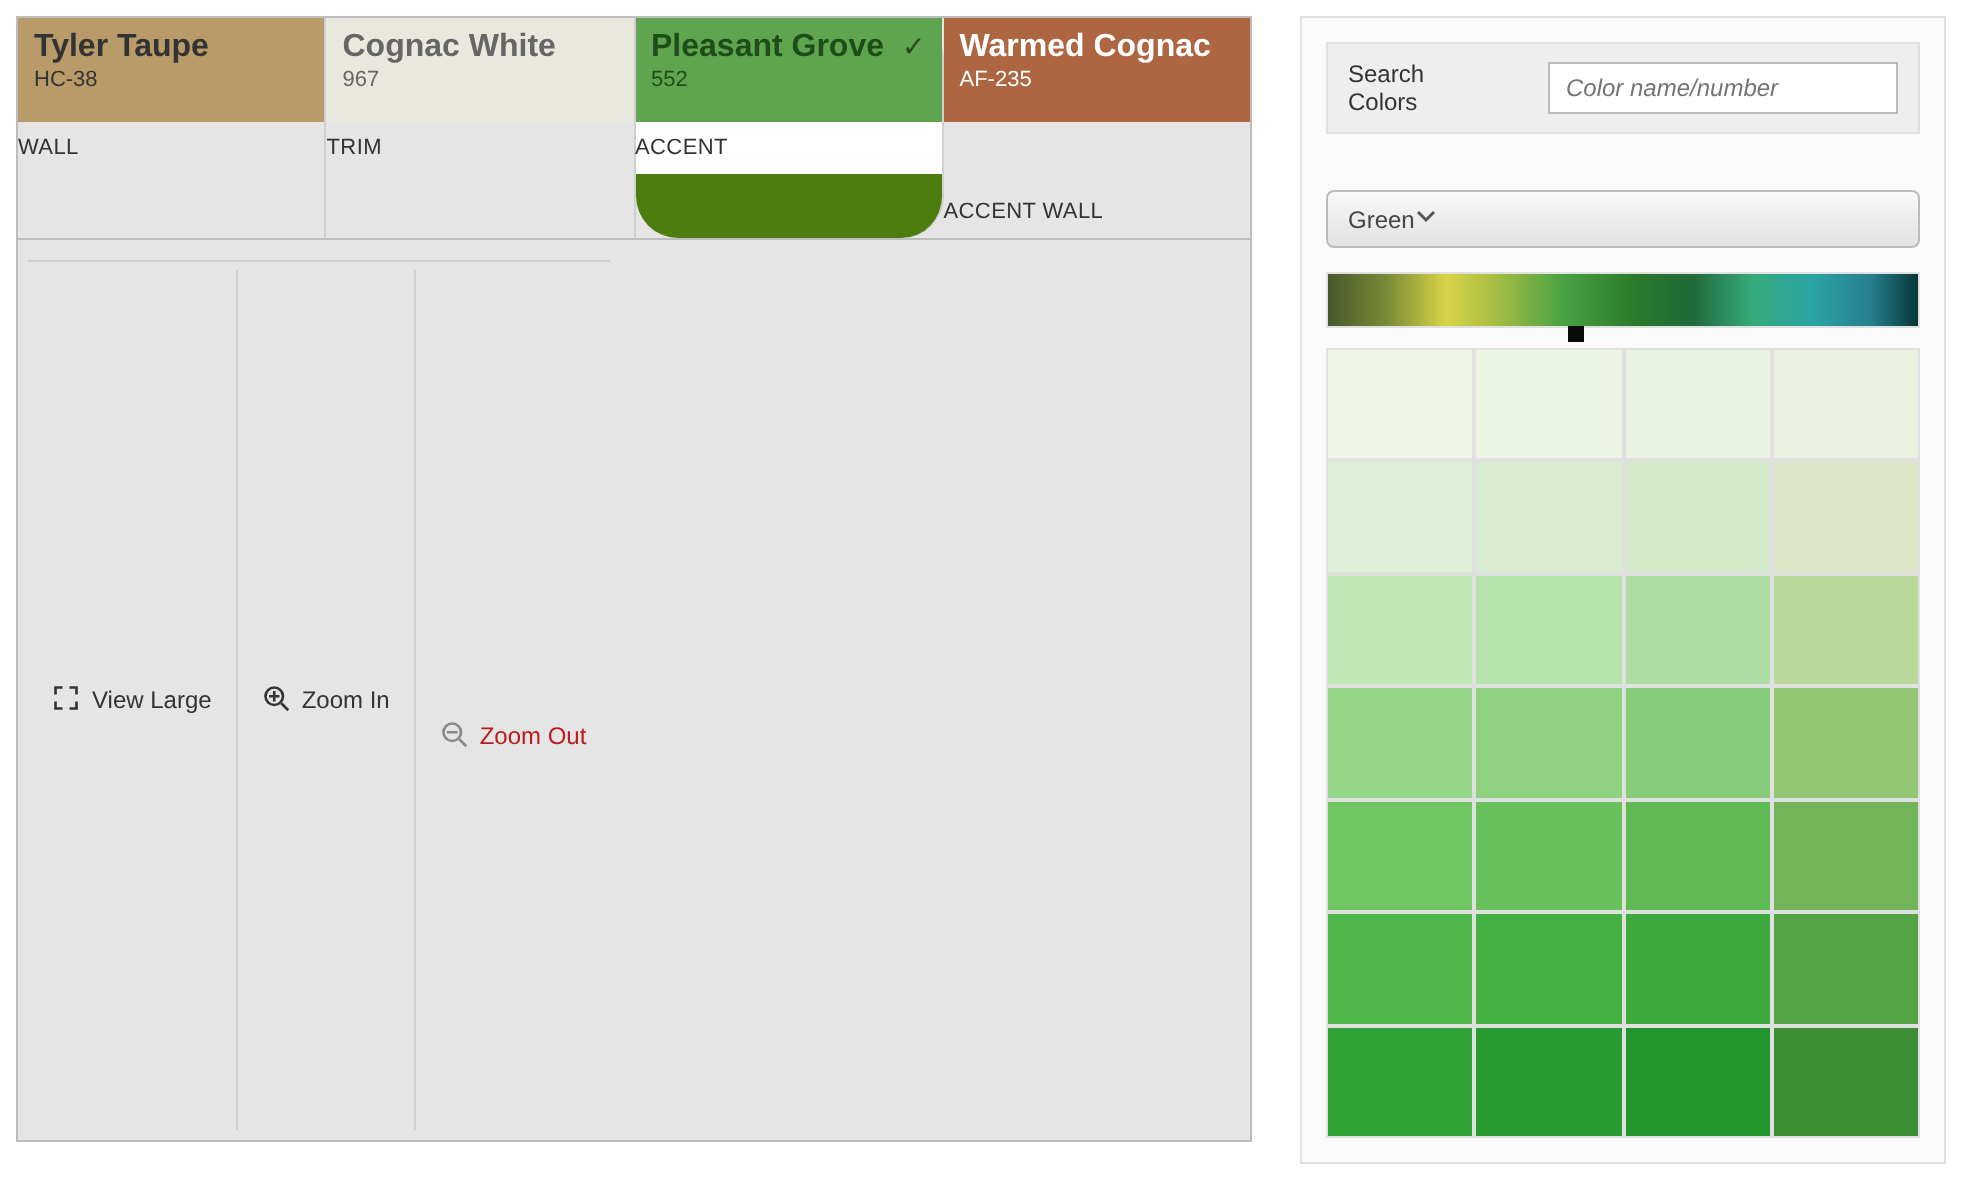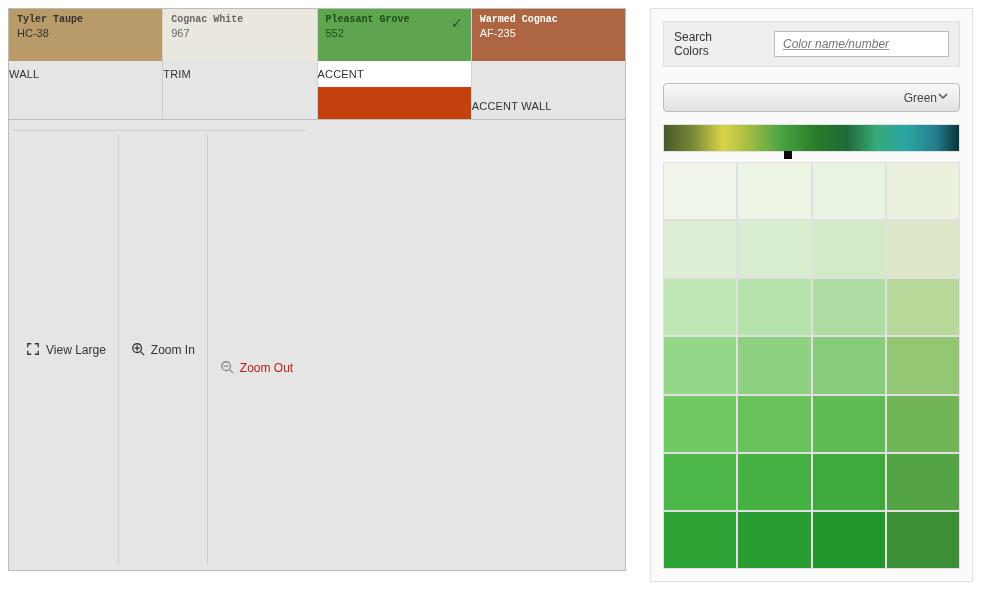--- a/index.html
+++ b/index.html
@@ -28,30 +28,30 @@
     }
     .swatch-card {
       flex: 1;
       border-right: 1px solid #d0d0d0;
       background: #e5e5e5;
       display: flex;
       flex-direction: column;
       cursor: pointer;
     }
     .swatch-card:last-child { border-right: none; gap: 32px; }
-    .swatch-card.selected { background: #c2410c; }
+    .swatch-card.selected { background: #4d7c0f; border-radius: 21px; }
     .chip {
       height: 52px;
       padding: 5px 8px;
       position: relative;
       display: flex;
       flex-direction: column;
       line-height: 1.25;
     }
-    .chip-name { font-weight: bold; font-size: 10px; font-family: Liberation Mono, monospace; }
+    .chip-name { font-weight: bold; font-size: 16px; }
     .chip-code { font-size: 11px; }
     .chip-check {
       position: absolute;
       top: 6px; right: 8px;
       color: rgba(0,0,0,0.55);
       font-size: 14px;
     }
     .swatch-role {
       padding: 7px 0;
       font-size: 11px;
@@ -168,32 +168,31 @@
       border: 1px solid #e0e0e0;
     }
     .search-label { font-size: 12px; color: #333; }
     .search-input {
       flex: 1;
       border: 1px solid #bbb;
       padding: 5px 8px;
       font-size: 12px;
       color: #999;
       font-style: italic;
-      text-decoration: underline;
     }
     .filter-select {
-      margin-top: 16px;
+      margin-top: 28px;
       width: 100%;
       border: 1px solid #bbb;
       border-radius: 4px;
       padding: 6px 10px;
       font-size: 12px;
       color: #444;
       background: linear-gradient(#f8f8f8,#e2e2e2);
-      display: flex; justify-content: flex-end; align-items: center;
+      display: flex; justify-content: flex-start; align-items: center;
       cursor: pointer;
     }
     .spectrum {
       margin-top: 12px;
       height: 28px;
       position: relative;
       background: linear-gradient(90deg,
         #4a5a2f 0%, #7a8a3a 10%, #d4d04a 20%, #a8bb46 28%,
         #4aa046 40%, #2e7a2e 52%, #246b3d 62%, #3aa87a 72%,
         #2fa3a3 82%, #2a7e8e 92%, #0c3a3a 100%);

